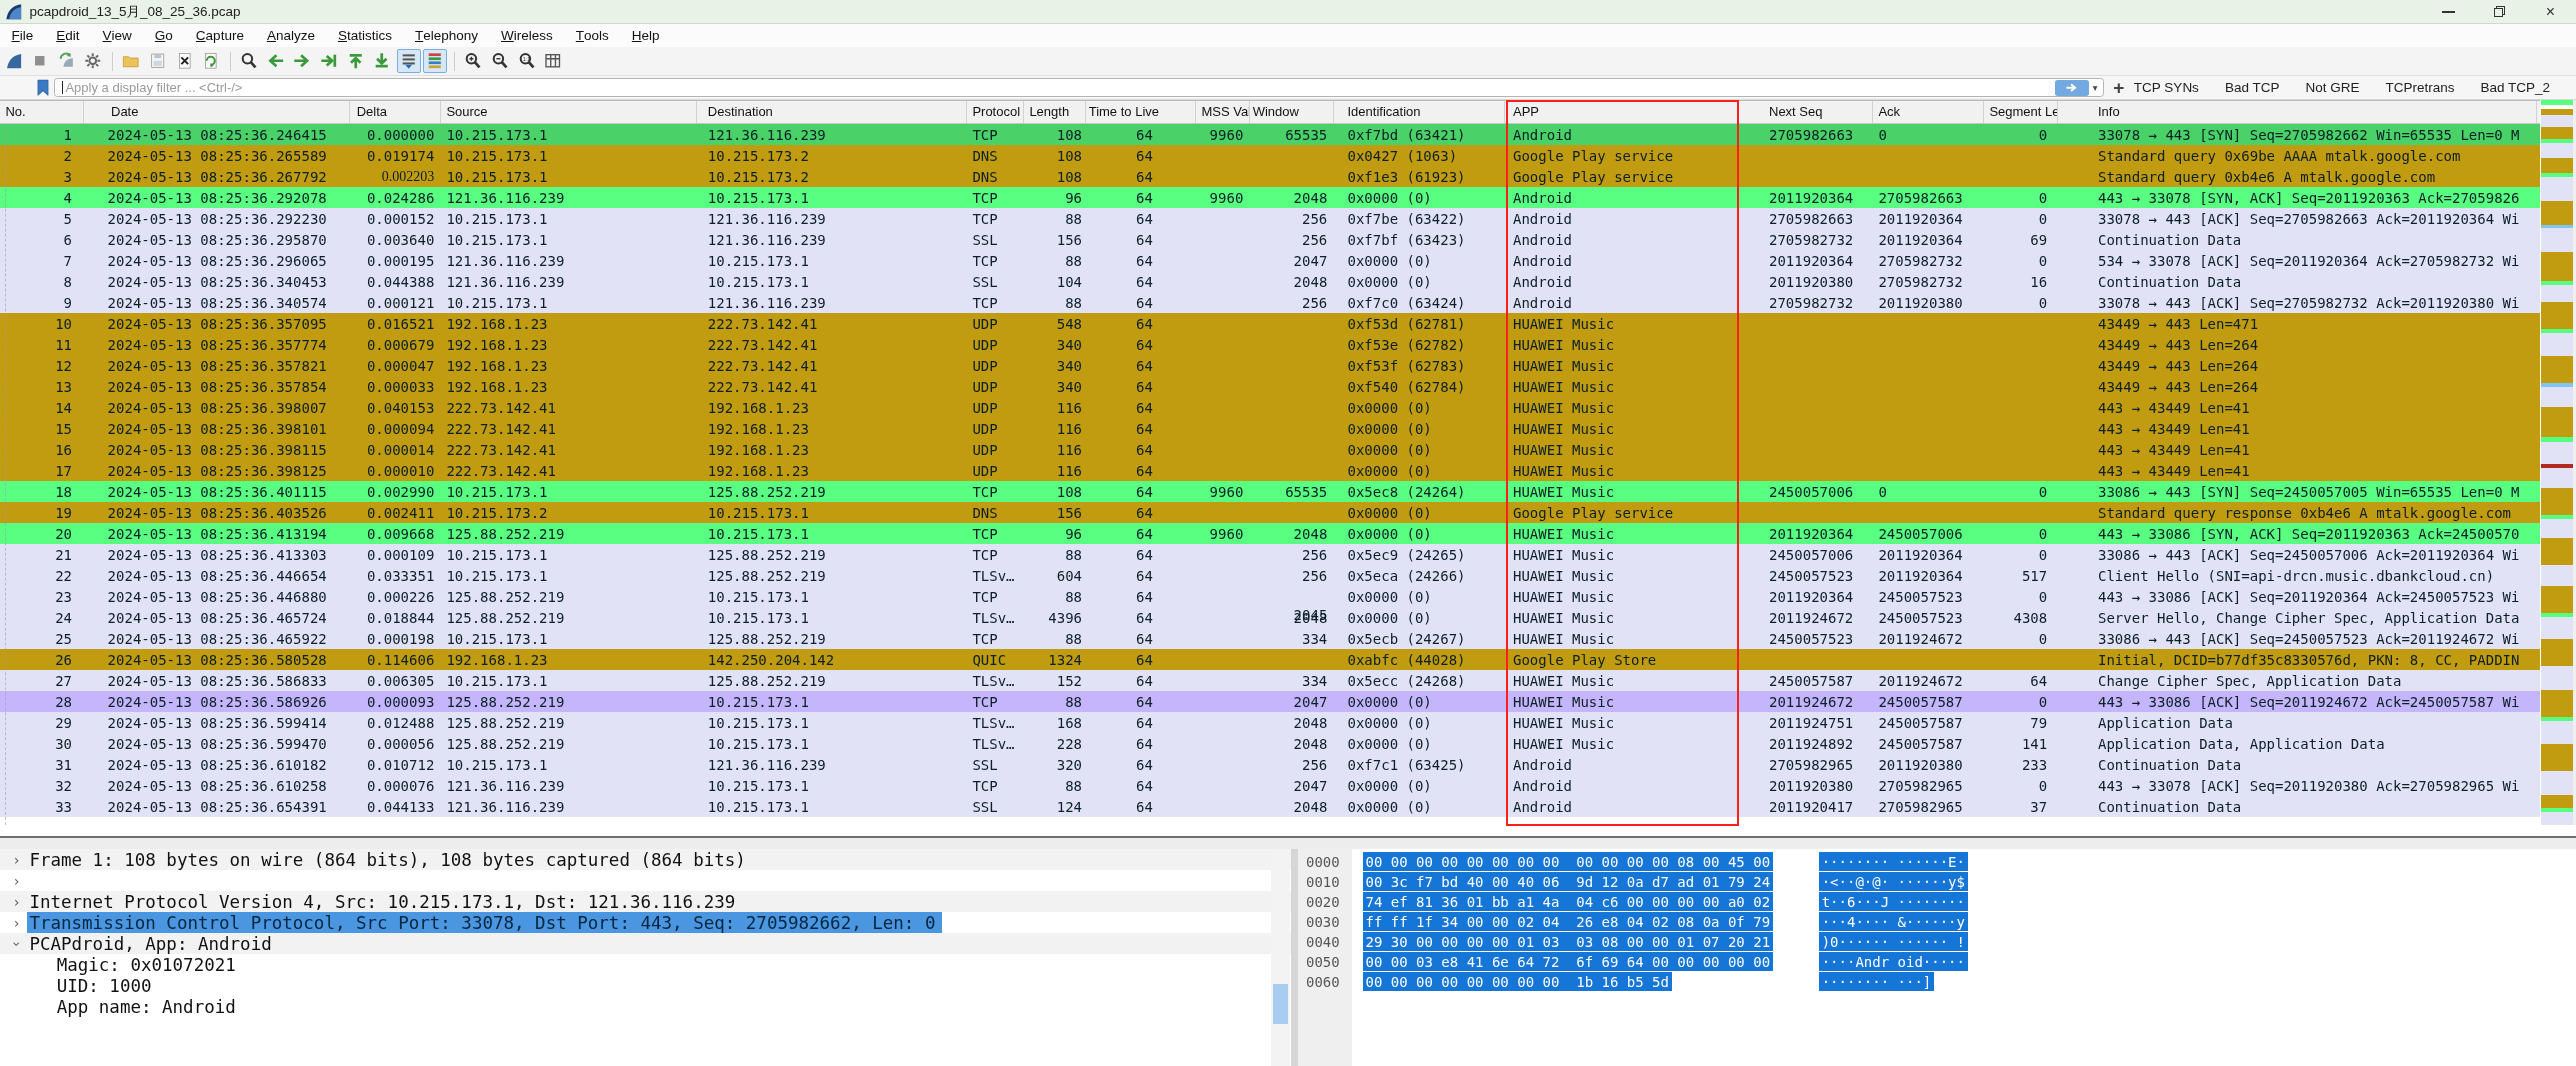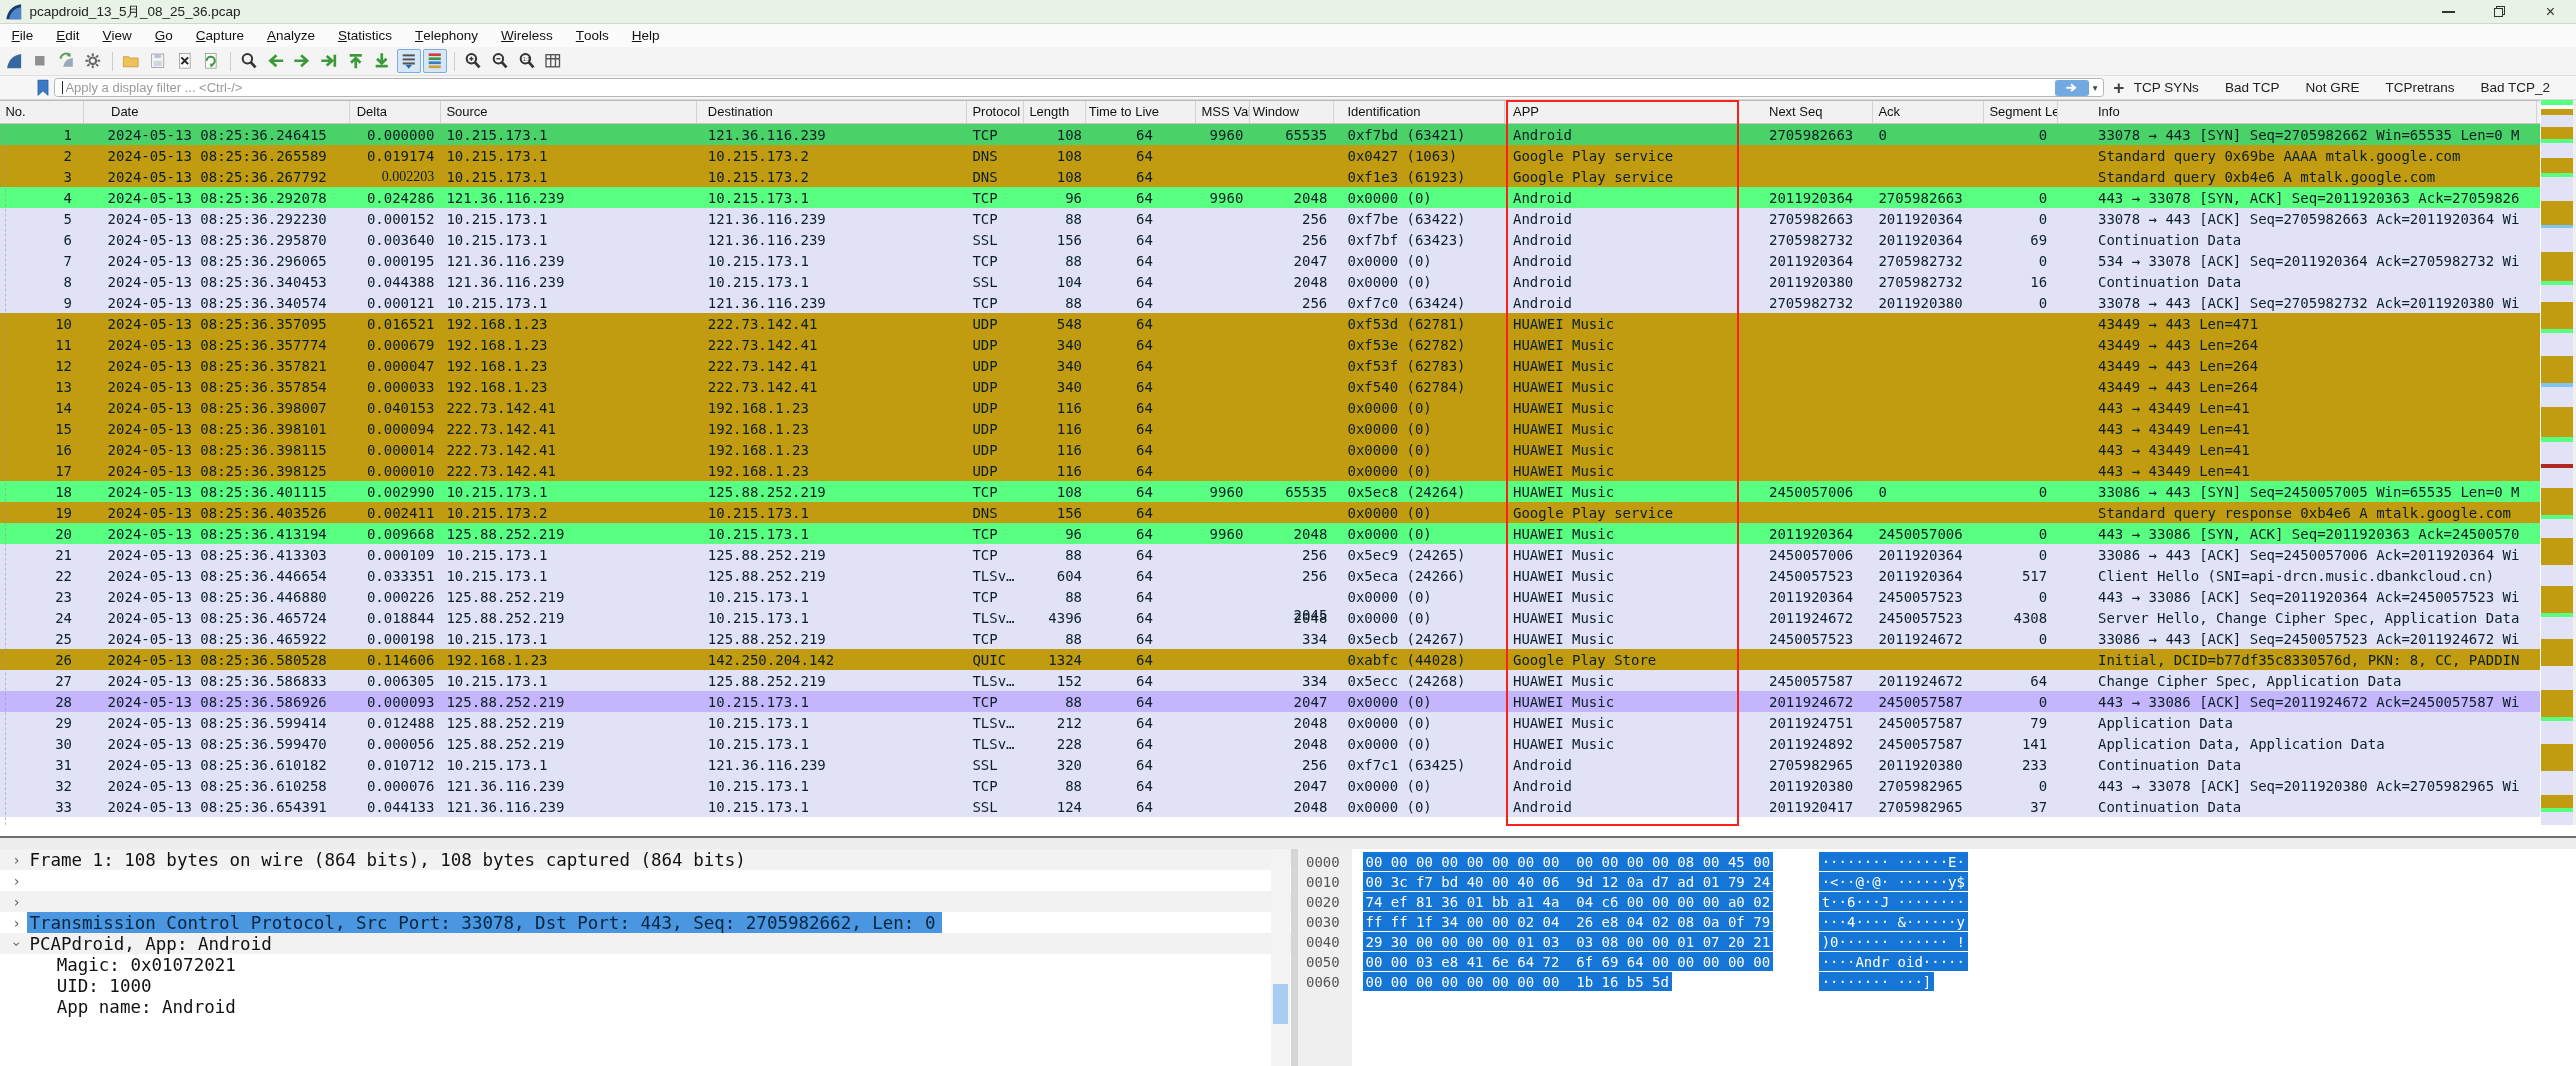--- a/index.html
+++ b/index.html
@@ -828,21 +828,21 @@
       <div class="pcell ar" style="width: 74px; padding-right: 10.8px;">0</div>
       <div class="pcell" style="width: 479px; padding-left: 40px;">443 → 33086 [ACK] Seq=2011924672 Ack=2450057587 Wi</div>
     </div>
     <div class="prow" style="background: rgb(226, 226, 246);">
       <div class="pcell ar" style="width: 84px; padding-right: 12px;">29</div>
       <div class="pcell" style="width: 266px; padding-left: 23.6px;">2024-05-13 08:25:36.599414</div>
       <div class="pcell ar" style="width: 91px; padding-right: 6.7px;">0.012488</div>
       <div class="pcell" style="width: 256px; padding-left: 5.4px;">125.88.252.219</div>
       <div class="pcell" style="width: 270px; padding-left: 10.8px;">10.215.173.1</div>
       <div class="pcell" style="width: 57px; padding-left: 5.4px;">TLSv…</div>
-      <div class="pcell ar" style="width: 62px; padding-right: 4px;">212</div>
+      <div class="pcell ar" style="width: 62px; padding-right: 4px;">168</div>
       <div class="pcell" style="width: 110px; padding-left: 50px;">64</div>
       <div class="pcell ar" style="width: 54px; padding-right: 6.7px;"></div>
       <div class="pcell ar" style="width: 84px; padding-right: 6.7px;">2048</div>
       <div class="pcell" style="width: 171px; padding-left: 13.5px;">0x0000 (0)</div>
       <div class="pcell" style="width: 233px; padding-left: 8px;">HUAWEI Music</div>
       <div class="pcell" style="width: 135px; padding-left: 31px;">2011924751</div>
       <div class="pcell" style="width: 111px; padding-left: 5.4px;">2450057587</div>
       <div class="pcell ar" style="width: 74px; padding-right: 10.8px;">79</div>
       <div class="pcell" style="width: 479px; padding-left: 40px;">Application Data</div>
     </div>
@@ -929,20 +929,21 @@
 <div class="detailpane" id="detailpane">
     <div class="dline shade">
       <span class="arrow">›</span>
       <span class="dtext">Frame 1: 108 bytes on wire (864 bits), 108 bytes captured (864 bits)</span>
     </div>
     <div class="dline">
       <span class="arrow">›</span>
     </div>
     <div class="dline shade">
       <span class="arrow">›</span>
+      <span class="dtext">Internet Protocol Version 4, Src: 10.215.173.1, Dst: 121.36.116.239</span>
     </div>
     <div class="dline selected">
       <span class="arrow">›</span>
       <span class="dtext">Transmission Control Protocol, Src Port: 33078, Dst Port: 443, Seq: 2705982662, Len: 0</span>
     </div>
     <div class="dline shade">
       <span class="arrow exp">›</span>
       <span class="dtext">PCAPdroid, App: Android</span>
     </div>
     <div class="dline ind1">

